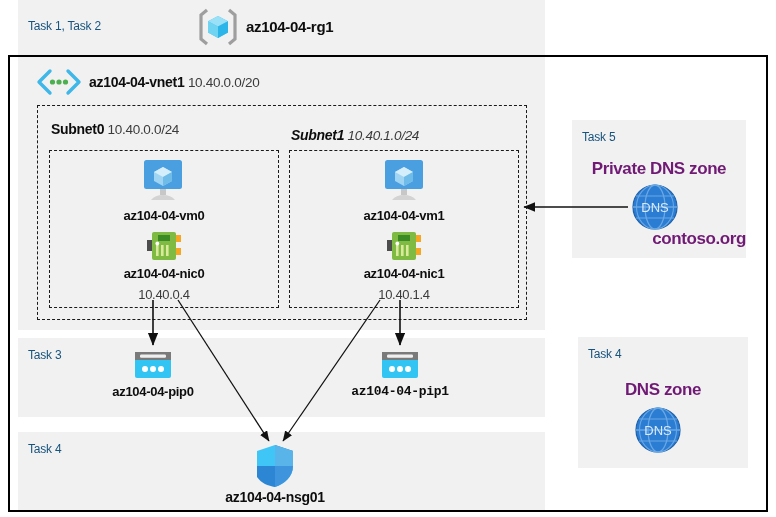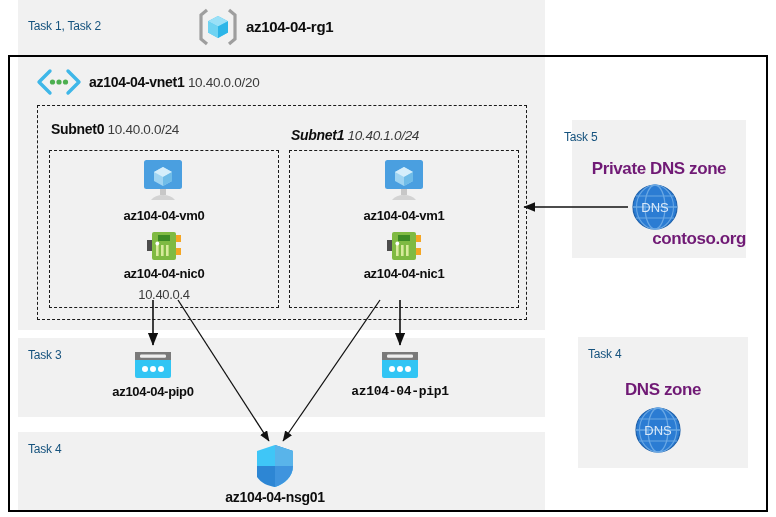--- a/index.html
+++ b/index.html
@@ -118,20 +118,21 @@
       <rect x="29" y="19" width="6" height="7" fill="#f5a623"></rect>
       <rect x="6" y="3" width="24" height="28" rx="2" fill="#7fba42"></rect>
       <rect x="12" y="6" width="12" height="6" fill="#3c8a24"></rect>
       <rect x="10" y="16" width="2.6" height="11" fill="#d9ea9c"></rect>
       <rect x="15" y="16" width="2.6" height="11" fill="#d9ea9c"></rect>
       <rect x="20" y="16" width="2.6" height="11" fill="#d9ea9c"></rect>
       <circle cx="11.3" cy="14.5" r="1.9" fill="#ffffff"></circle>
     </svg>
   </div>
   <div class="abs res-name center" style="left:329px;top:266px;width:150px;">az104-04-nic1</div>
+  <div class="abs res-sub center" style="left:329px;top:287px;width:150px;">10.40.1.4</div>
 
   <div class="abs gray" style="left:18px;top:338px;width:527px;height:79px;"></div>
   <div class="abs task-label" style="left:28px;top:348px;">Task 3</div>
 
   <div class="abs" style="left:133px;top:350px;width:40px;height:30px;">
     <svg width="40" height="30" viewBox="0 0 40 30">
       <rect x="2" y="2" width="36" height="26" rx="2" fill="#32c5f4"></rect>
       <rect x="2" y="2" width="36" height="8" fill="#7a7a7a"></rect>
       <rect x="7" y="4.6" width="26" height="3.2" rx="1.2" fill="#efefef"></rect>
       <circle cx="12" cy="19" r="3" fill="#ffffff"></circle>
@@ -160,21 +161,21 @@
     <svg width="40" height="44" viewBox="0 0 40 44">
       <path d="M20 1 L38 7 V22 C38 33 29 40 20 43 C11 40 2 33 2 22 V7 Z" fill="#3fc6f7"></path>
       <path d="M20 1 L38 7 V22 C38 33 29 40 20 43 Z" fill="#3f94de"></path>
       <path d="M20 22 L38 22 V7 L20 1 Z" fill="#59b4ea"></path>
       <path d="M20 22 L2 22 V33 C6 39 13 42 20 43 Z" fill="#2d86d4"></path>
     </svg>
   </div>
   <div class="abs res-name center" style="left:200px;top:489px;width:150px;font-size:14px;">az104-04-nsg01</div>
 
   <div class="abs gray" style="left:572px;top:120px;width:174px;height:138px;"></div>
-  <div class="abs task-label" style="left:564px;top:130px;">Task 5</div>
+  <div class="abs task-label" style="left:582px;top:130px;">Task 5</div>
   <div class="abs zone-title center" style="left:572px;top:159px;width:174px;">Private DNS zone</div>
   <div class="abs" style="left:631px;top:183px;width:48px;height:48px;">
     <svg width="48" height="48" viewBox="0 0 48 48">
       <circle cx="24" cy="24" r="22" fill="#2b7cd3"></circle>
       <circle cx="24" cy="24" r="22" fill="none" stroke="#1e61ab" stroke-width="1.2"></circle>
       <ellipse cx="24" cy="24" rx="10" ry="22" fill="none" stroke="#6aa8e4" stroke-width="1.3"></ellipse>
       <ellipse cx="24" cy="24" rx="18.5" ry="22" fill="none" stroke="#6aa8e4" stroke-width="1.1"></ellipse>
       <line x1="2" y1="24" x2="46" y2="24" stroke="#6aa8e4" stroke-width="1.3"></line>
       <path d="M5 13 H43" stroke="#6aa8e4" stroke-width="1.1" fill="none"></path>
       <path d="M5 35 H43" stroke="#6aa8e4" stroke-width="1.1" fill="none"></path>

